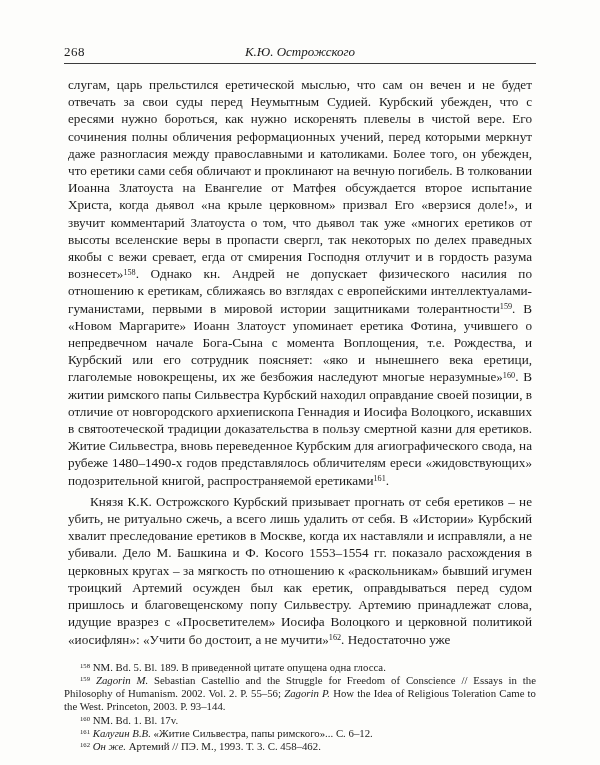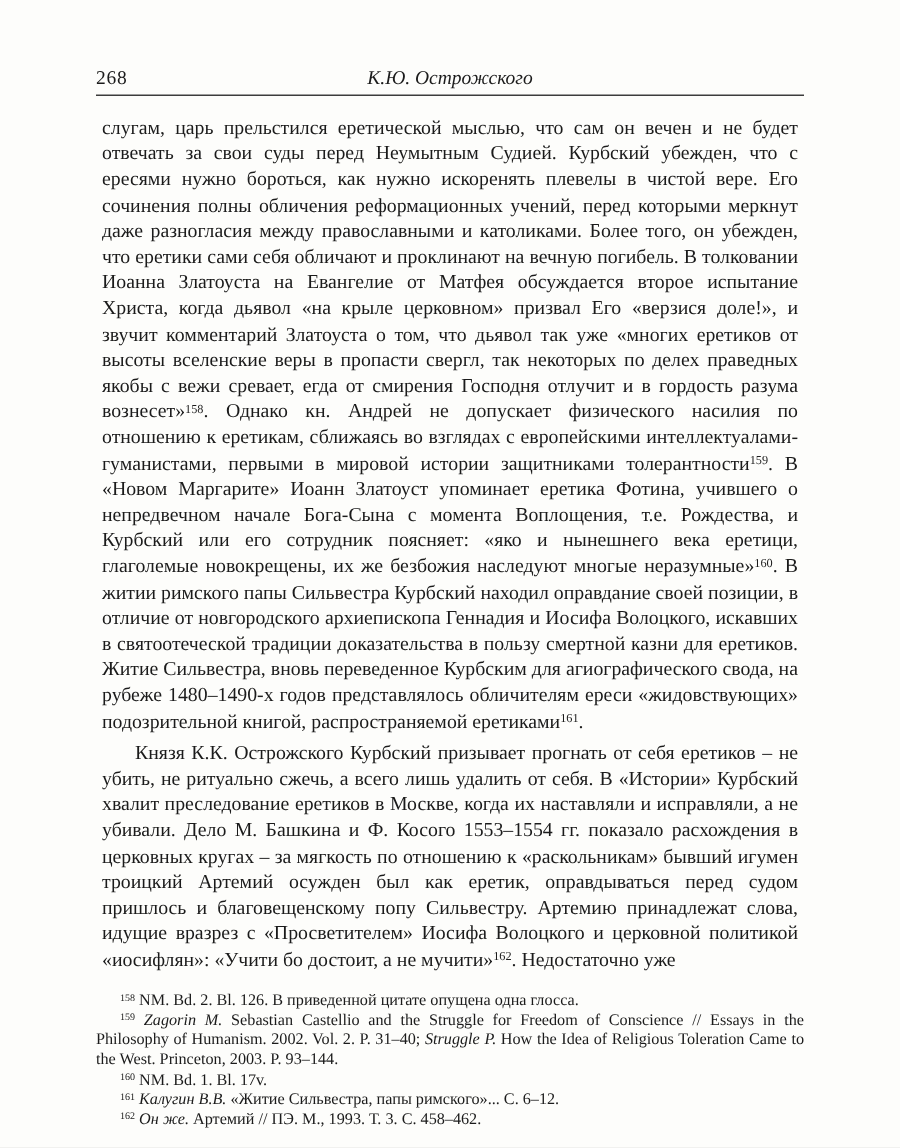--- a/index.html
+++ b/index.html
@@ -71,19 +71,19 @@
     <span></span>
   </header>
   <hr class="head-rule">
 
   <main class="body-text" id="body-container">
       <p class="para"><span>слугам, царь прельстился еретической мыслью, что сам он вечен и не будет отвечать за свои суды перед Неумытным Судией. Курбский убежден, что с ересями нужно бороться, как нужно искоренять плевелы в чистой вере. Его сочинения полны обличения реформационных учений, перед которыми меркнут даже разногласия между православными и католиками. Более того, он убежден, что еретики сами себя обличают и проклинают на вечную погибель. В толковании Иоанна Златоуста на Евангелие от Матфея обсуждается второе испытание Христа, когда дьявол «на крыле церковном» призвал Его «верзися доле!», и звучит комментарий Златоуста о том, что дьявол так уже «многих еретиков от высоты вселенские веры в пропасти свергл, так некоторых по делех праведных якобы с вежи сревает, егда от смирения Господня отлучит и в гордость разума вознесет»</span><sup class="fn-ref">158</sup><span>. Однако кн. Андрей не допускает физического насилия по отношению к еретикам, сближаясь во взглядах с европейскими интеллектуалами-гуманистами, первыми в мировой истории защитниками толерантности</span><sup class="fn-ref">159</sup><span>. В «Новом Маргарите» Иоанн Златоуст упоминает еретика Фотина, учившего о непредвечном начале Бога-Сына с момента Воплощения, т.е. Рождества, и Курбский или его сотрудник поясняет: «яко и нынешнего века еретици, глаголемые новокрещены, их же безбожия наследуют многые неразумные»</span><sup class="fn-ref">160</sup><span>. В житии римского папы Сильвестра Курбский находил оправдание своей позиции, в отличие от новгородского архиепископа Геннадия и Иосифа Волоцкого, искавших в святоотеческой традиции доказательства в пользу смертной казни для еретиков. Житие Сильвестра, вновь переведенное Курбским для агиографического свода, на рубеже 1480–1490-х годов представлялось обличителям ереси «жидовствующих» подозрительной книгой, распространяемой еретиками</span><sup class="fn-ref">161</sup><span>.</span></p>
       <p class="para indent"><span>Князя К.К. Острожского Курбский призывает прогнать от себя еретиков – не убить, не ритуально сжечь, а всего лишь удалить от себя. В «Истории» Курбский хвалит преследование еретиков в Москве, когда их наставляли и исправляли, а не убивали. Дело М. Башкина и Ф. Косого 1553–1554 гг. показало расхождения в церковных кругах – за мягкость по отношению к «раскольникам» бывший игумен троицкий Артемий осужден был как еретик, оправдываться перед судом пришлось и благовещенскому попу Сильвестру. Артемию принадлежат слова, идущие вразрез с «Просветителем» Иосифа Волоцкого и церковной политикой «иосифлян»: «Учити бо достоит, а не мучити»</span><sup class="fn-ref">162</sup><span>. Недостаточно уже</span></p>
     </main>
 
   <section class="footnotes" id="footnotes-container">
-      <p class="footnote"><sup class="fn-num">158</sup><span> NM. Bd. 2. Bl. 126. В приведенной цитате опущена одна глосса.</span></p>
-      <p class="footnote"><sup class="fn-num">159</sup><span> </span><i>Zagorin M.</i><span> Sebastian Castellio and the Struggle for Freedom of Conscience // Essays in the Philosophy of Humanism. 2002. Vol. 2. P. 31–40; </span><i>Struggle P.</i><span> How the Idea of Religious Toleration Came to the West. Princeton, 2003. P. 93–144.</span></p>
+      <p class="footnote"><sup class="fn-num">158</sup><span> NM. Bd. 5. Bl. 189. В приведенной цитате опущена одна глосса.</span></p>
+      <p class="footnote"><sup class="fn-num">159</sup><span> </span><i>Zagorin M.</i><span> Sebastian Castellio and the Struggle for Freedom of Conscience // Essays in the Philosophy of Humanism. 2002. Vol. 2. P. 55–56; </span><i>Zagorin P.</i><span> How the Idea of Religious Toleration Came to the West. Princeton, 2003. P. 93–144.</span></p>
       <p class="footnote"><sup class="fn-num">160</sup><span> NM. Bd. 1. Bl. 17v.</span></p>
       <p class="footnote"><sup class="fn-num">161</sup><span> </span><i>Калугин В.В.</i><span> «Житие Сильвестра, папы римского»... С. 6–12.</span></p>
       <p class="footnote"><sup class="fn-num">162</sup><span> </span><i>Он же.</i><span> Артемий // ПЭ. М., 1993. Т. 3. С. 458–462.</span></p>
     </section>
 </div>
 
 </body></html>

